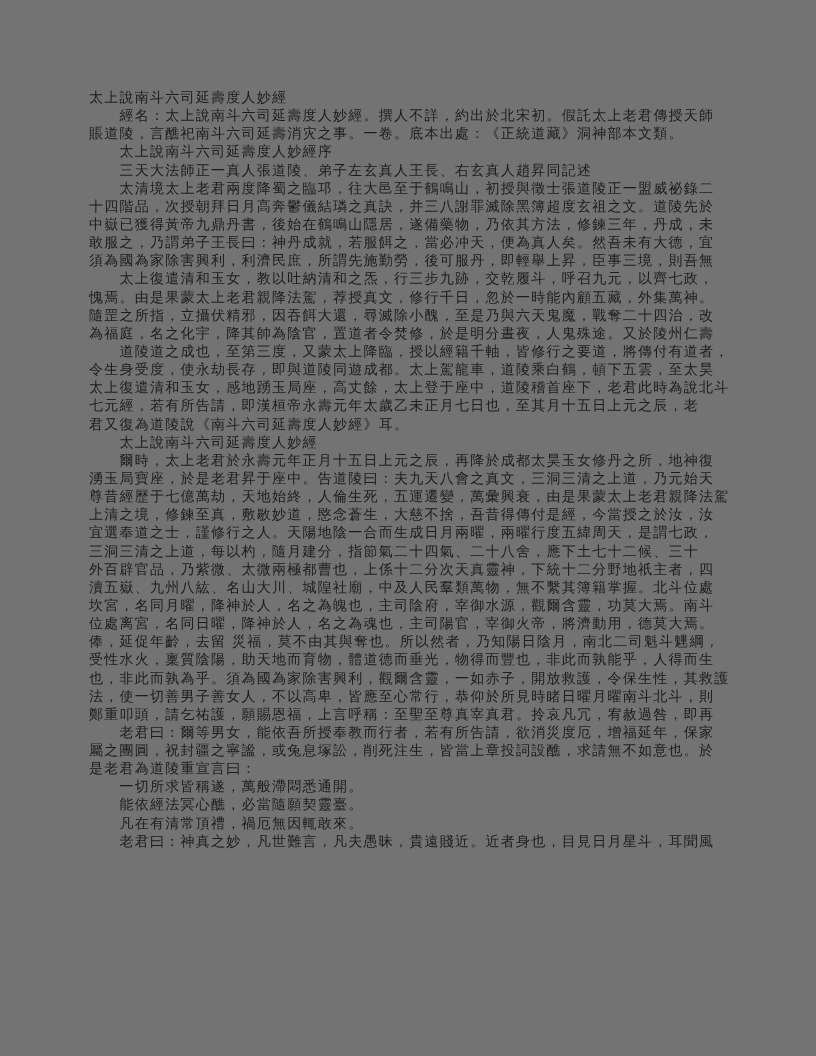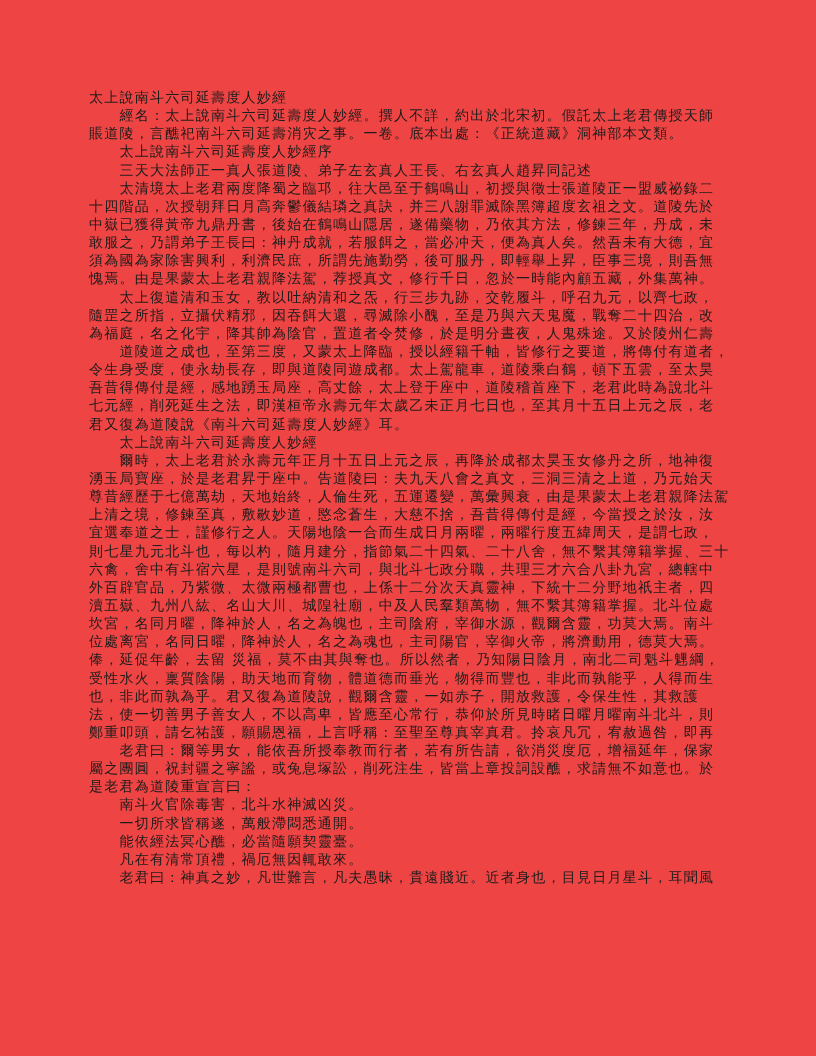--- a/index.html
+++ b/index.html
@@ -4,21 +4,21 @@
 <style>
   html, body {
     margin: 0;
     padding: 0;
     background: #ffffff;
   }
   .page {
     position: relative;
     width: 816px;
     height: 1056px;
-    background: #ef4444;
+    background: #737373;
     overflow: hidden;
     font-family: "DejaVu Serif", "Liberation Serif", serif;
   }
   .textblock {
     position: absolute;
     left: 89px;
     top: 88px;
     width: 650px;
     color: #1c1c1c;
     font-size: 14px;
@@ -39,48 +39,46 @@
       <div class="text-line">太上說南斗六司延壽度人妙經</div>
       <div class="text-line">　　經名：太上說南斗六司延壽度人妙經。撰人不詳，約出於北宋初。假託太上老君傳授天師</div>
       <div class="text-line">賬道陵，言醮祀南斗六司延壽消灾之事。一卷。底本出處：《正統道藏》洞神部本文類。</div>
       <div class="text-line">　　太上說南斗六司延壽度人妙經序</div>
       <div class="text-line">　　三天大法師正一真人張道陵、弟子左玄真人王長、右玄真人趙昇同記述</div>
       <div class="text-line">　　太清境太上老君兩度降蜀之臨邛，往大邑至于鶴鳴山，初授與徵士張道陵正一盟威祕錄二</div>
       <div class="text-line">十四階品，次授朝拜日月高奔鬱儀結璘之真訣，并三八謝罪滅除黑簿超度玄祖之文。道陵先於</div>
       <div class="text-line">中嶽已獲得黃帝九鼎丹書，後始在鶴鳴山隱居，遂備藥物，乃依其方法，修鍊三年，丹成，未</div>
       <div class="text-line">敢服之，乃謂弟子王長曰：神丹成就，若服餌之，當必冲天，便為真人矣。然吾未有大德，宜</div>
       <div class="text-line">須為國為家除害興利，利濟民庶，所謂先施勤勞，後可服丹，即輕舉上昇，臣事三境，則吾無</div>
+      <div class="text-line">　　太上復遣清和玉女，教以吐納清和之炁，行三步九跡，交乾履斗，呼召九元，以齊七政，</div>
       <div class="text-line">愧焉。由是果蒙太上老君親降法駕，荐授真文，修行千日，忽於一時能內顧五藏，外集萬神。</div>
-      <div class="text-line">　　太上復遣清和玉女，教以吐納清和之炁，行三步九跡，交乾履斗，呼召九元，以齊七政，</div>
       <div class="text-line">隨罡之所指，立攝伏精邪，因吞餌大還，尋滅除小醜，至是乃與六天鬼魔，戰奪二十四治，改</div>
       <div class="text-line">為福庭，名之化宇，降其帥為陰官，置道者令焚修，於是明分晝夜，人鬼殊途。又於陵州仁壽</div>
       <div class="text-line">　　道陵道之成也，至第三度，又蒙太上降臨，授以經籍千軸，皆修行之要道，將傳付有道者，</div>
       <div class="text-line">令生身受度，使永劫長存，即與道陵同遊成都。太上駕龍車，道陵乘白鶴，頓下五雲，至太昊</div>
-      <div class="text-line">吾昔得傳付是經，感地踴玉局座，高丈餘，太上登于座中，道陵稽首座下，老君此時為說北斗</div>
-      <div class="text-line">七元經，削死延生之法，即漢桓帝永壽元年太歲乙未正月七日也，至其月十五日上元之辰，老</div>
+      <div class="text-line">太上復遣清和玉女，感地踴玉局座，高丈餘，太上登于座中，道陵稽首座下，老君此時為說北斗</div>
+      <div class="text-line">七元經，若有所告請，即漢桓帝永壽元年太歲乙未正月七日也，至其月十五日上元之辰，老</div>
       <div class="text-line">君又復為道陵說《南斗六司延壽度人妙經》耳。</div>
       <div class="text-line">　　太上說南斗六司延壽度人妙經</div>
       <div class="text-line">　　爾時，太上老君於永壽元年正月十五日上元之辰，再降於成都太昊玉女修丹之所，地神復</div>
       <div class="text-line">湧玉局寶座，於是老君昇于座中。告道陵曰：夫九天八會之真文，三洞三清之上道，乃元始天</div>
       <div class="text-line">尊昔經歷于七億萬劫，天地始終，人倫生死，五運遷變，萬彙興衰，由是果蒙太上老君親降法駕</div>
       <div class="text-line">上清之境，修鍊至真，敷敭妙道，愍念蒼生，大慈不捨，吾昔得傳付是經，今當授之於汝，汝</div>
       <div class="text-line">宜選奉道之士，謹修行之人。天陽地陰一合而生成日月兩曜，兩曜行度五緯周天，是謂七政，</div>
-      <div class="text-line">則七星九元北斗也，每以杓，隨月建分，指節氣二十四氣、二十八舍，無不繫其簿籍掌握、三十</div>
-      <div class="text-line">六禽，舍中有斗宿六星，是則號南斗六司，與北斗七政分職，共理三才六合八卦九宮，總轄中</div>
+      <div class="text-line">三洞三清之上道，每以杓，隨月建分，指節氣二十四氣、二十八舍，應下土七十二候、三十</div>
       <div class="text-line">外百辟官品，乃紫微、太微兩極都曹也，上係十二分次天真靈神，下統十二分野地祇主者，四</div>
       <div class="text-line">瀆五嶽、九州八紘、名山大川、城隍社廟，中及人民羣類萬物，無不繫其簿籍掌握。北斗位處</div>
       <div class="text-line">坎宮，名同月曜，降神於人，名之為魄也，主司陰府，宰御水源，觀爾含靈，功莫大焉。南斗</div>
       <div class="text-line">位處离宮，名同日曜，降神於人，名之為魂也，主司陽官，宰御火帝，將濟動用，德莫大焉。</div>
       <div class="text-line">俸，延促年齡，去留 災福，莫不由其與奪也。所以然者，乃知陽日陰月，南北二司魁斗魓綱，</div>
       <div class="text-line">受性水火，稟質陰陽，助天地而育物，體道德而垂光，物得而豐也，非此而孰能乎，人得而生</div>
-      <div class="text-line">也，非此而孰為乎。君又復為道陵說，觀爾含靈，一如赤子，開放救護，令保生性，其救護</div>
+      <div class="text-line">也，非此而孰為乎。須為國為家除害興利，觀爾含靈，一如赤子，開放救護，令保生性，其救護</div>
       <div class="text-line">法，使一切善男子善女人，不以高卑，皆應至心常行，恭仰於所見時睹日曜月曜南斗北斗，則</div>
       <div class="text-line">鄭重叩頭，請乞祐護，願賜恩福，上言呼稱：至聖至尊真宰真君。拎哀凡冗，宥赦過咎，即再</div>
       <div class="text-line">　　老君曰：爾等男女，能依吾所授奉教而行者，若有所告請，欲消災度厄，增福延年，保家</div>
       <div class="text-line">屬之團圓，祝封疆之寧謐，或兔息塚訟，削死注生，皆當上章投詞設醮，求請無不如意也。於</div>
       <div class="text-line">是老君為道陵重宣言曰：</div>
-      <div class="text-line">　　南斗火官除毒害，北斗水神滅凶災。</div>
       <div class="text-line">　　一切所求皆稱遂，萬般滯悶悉通開。</div>
       <div class="text-line">　　能依經法冥心醮，必當隨願契靈臺。</div>
       <div class="text-line">　　凡在有清常頂禮，禍厄無因輒敢來。</div>
       <div class="text-line">　　老君曰：神真之妙，凡世難言，凡夫愚昧，貴遠賤近。近者身也，目見日月星斗，耳聞風</div>
     </div>
 </div>
 
 </body></html>

